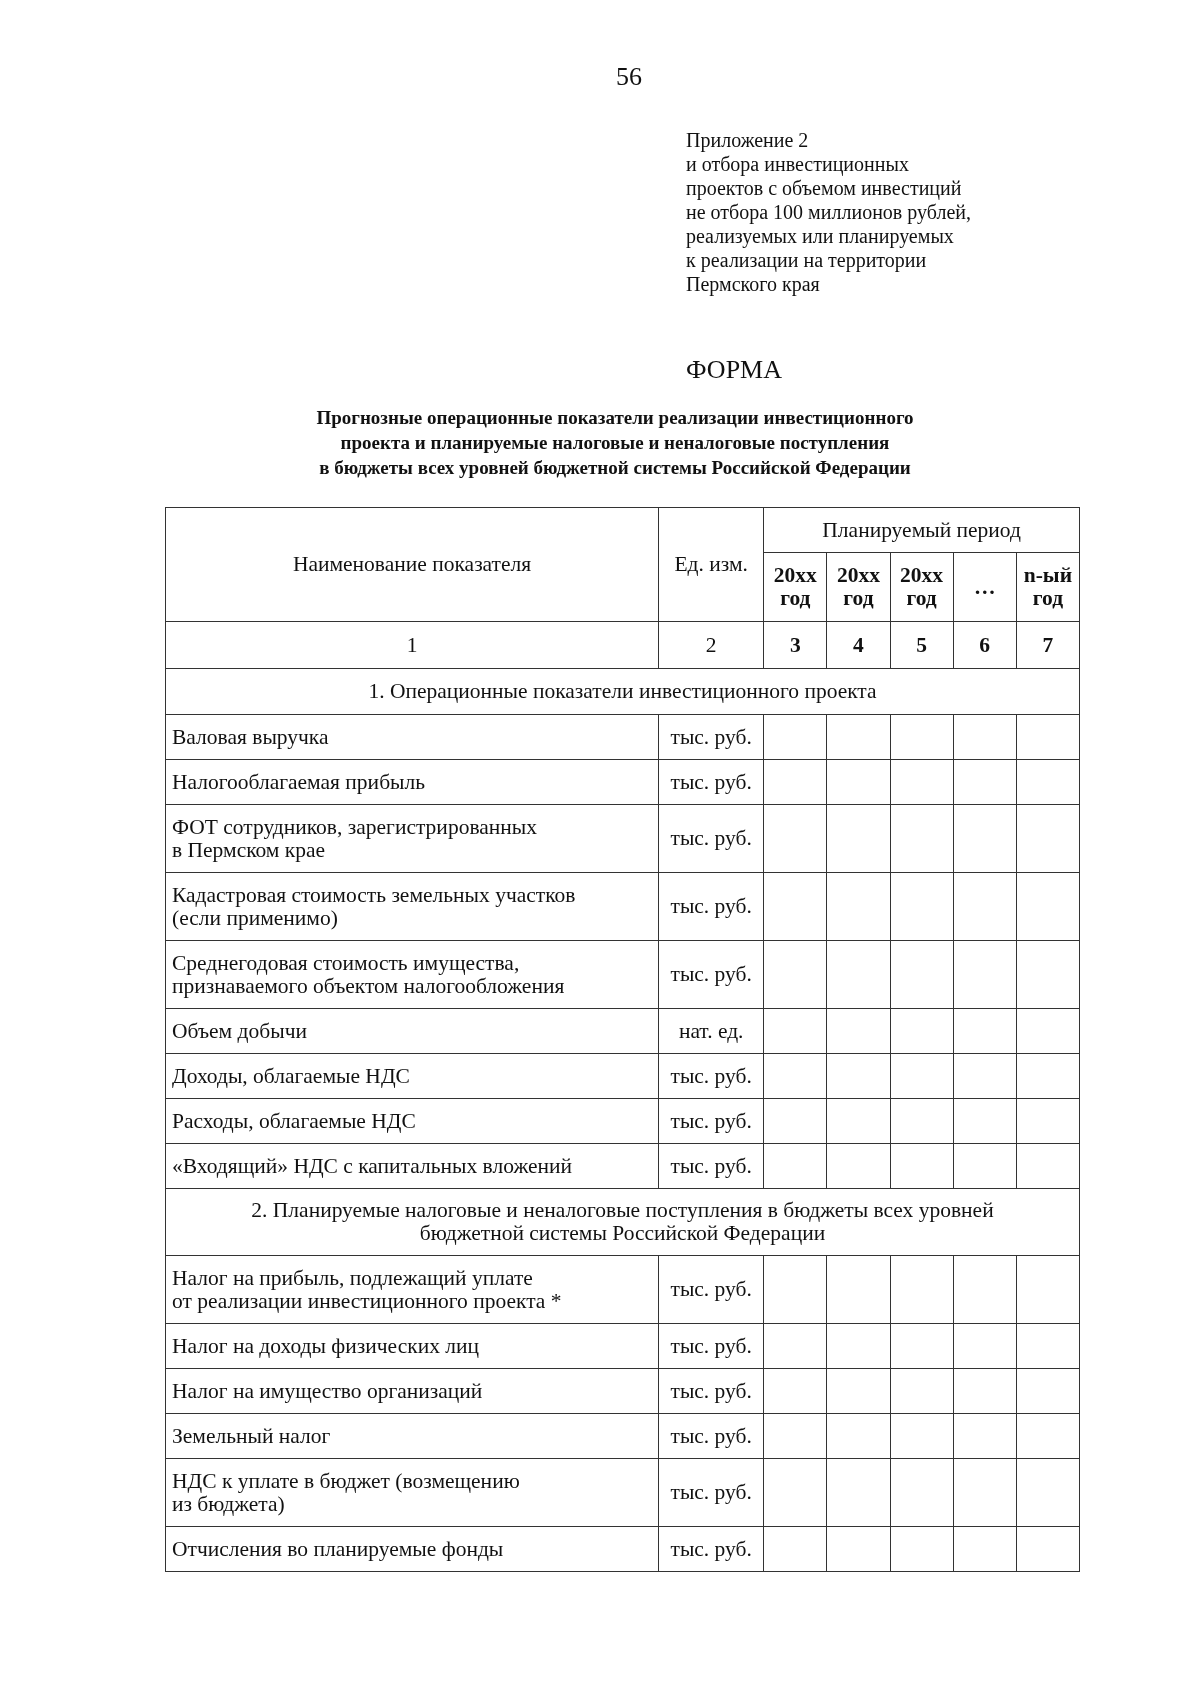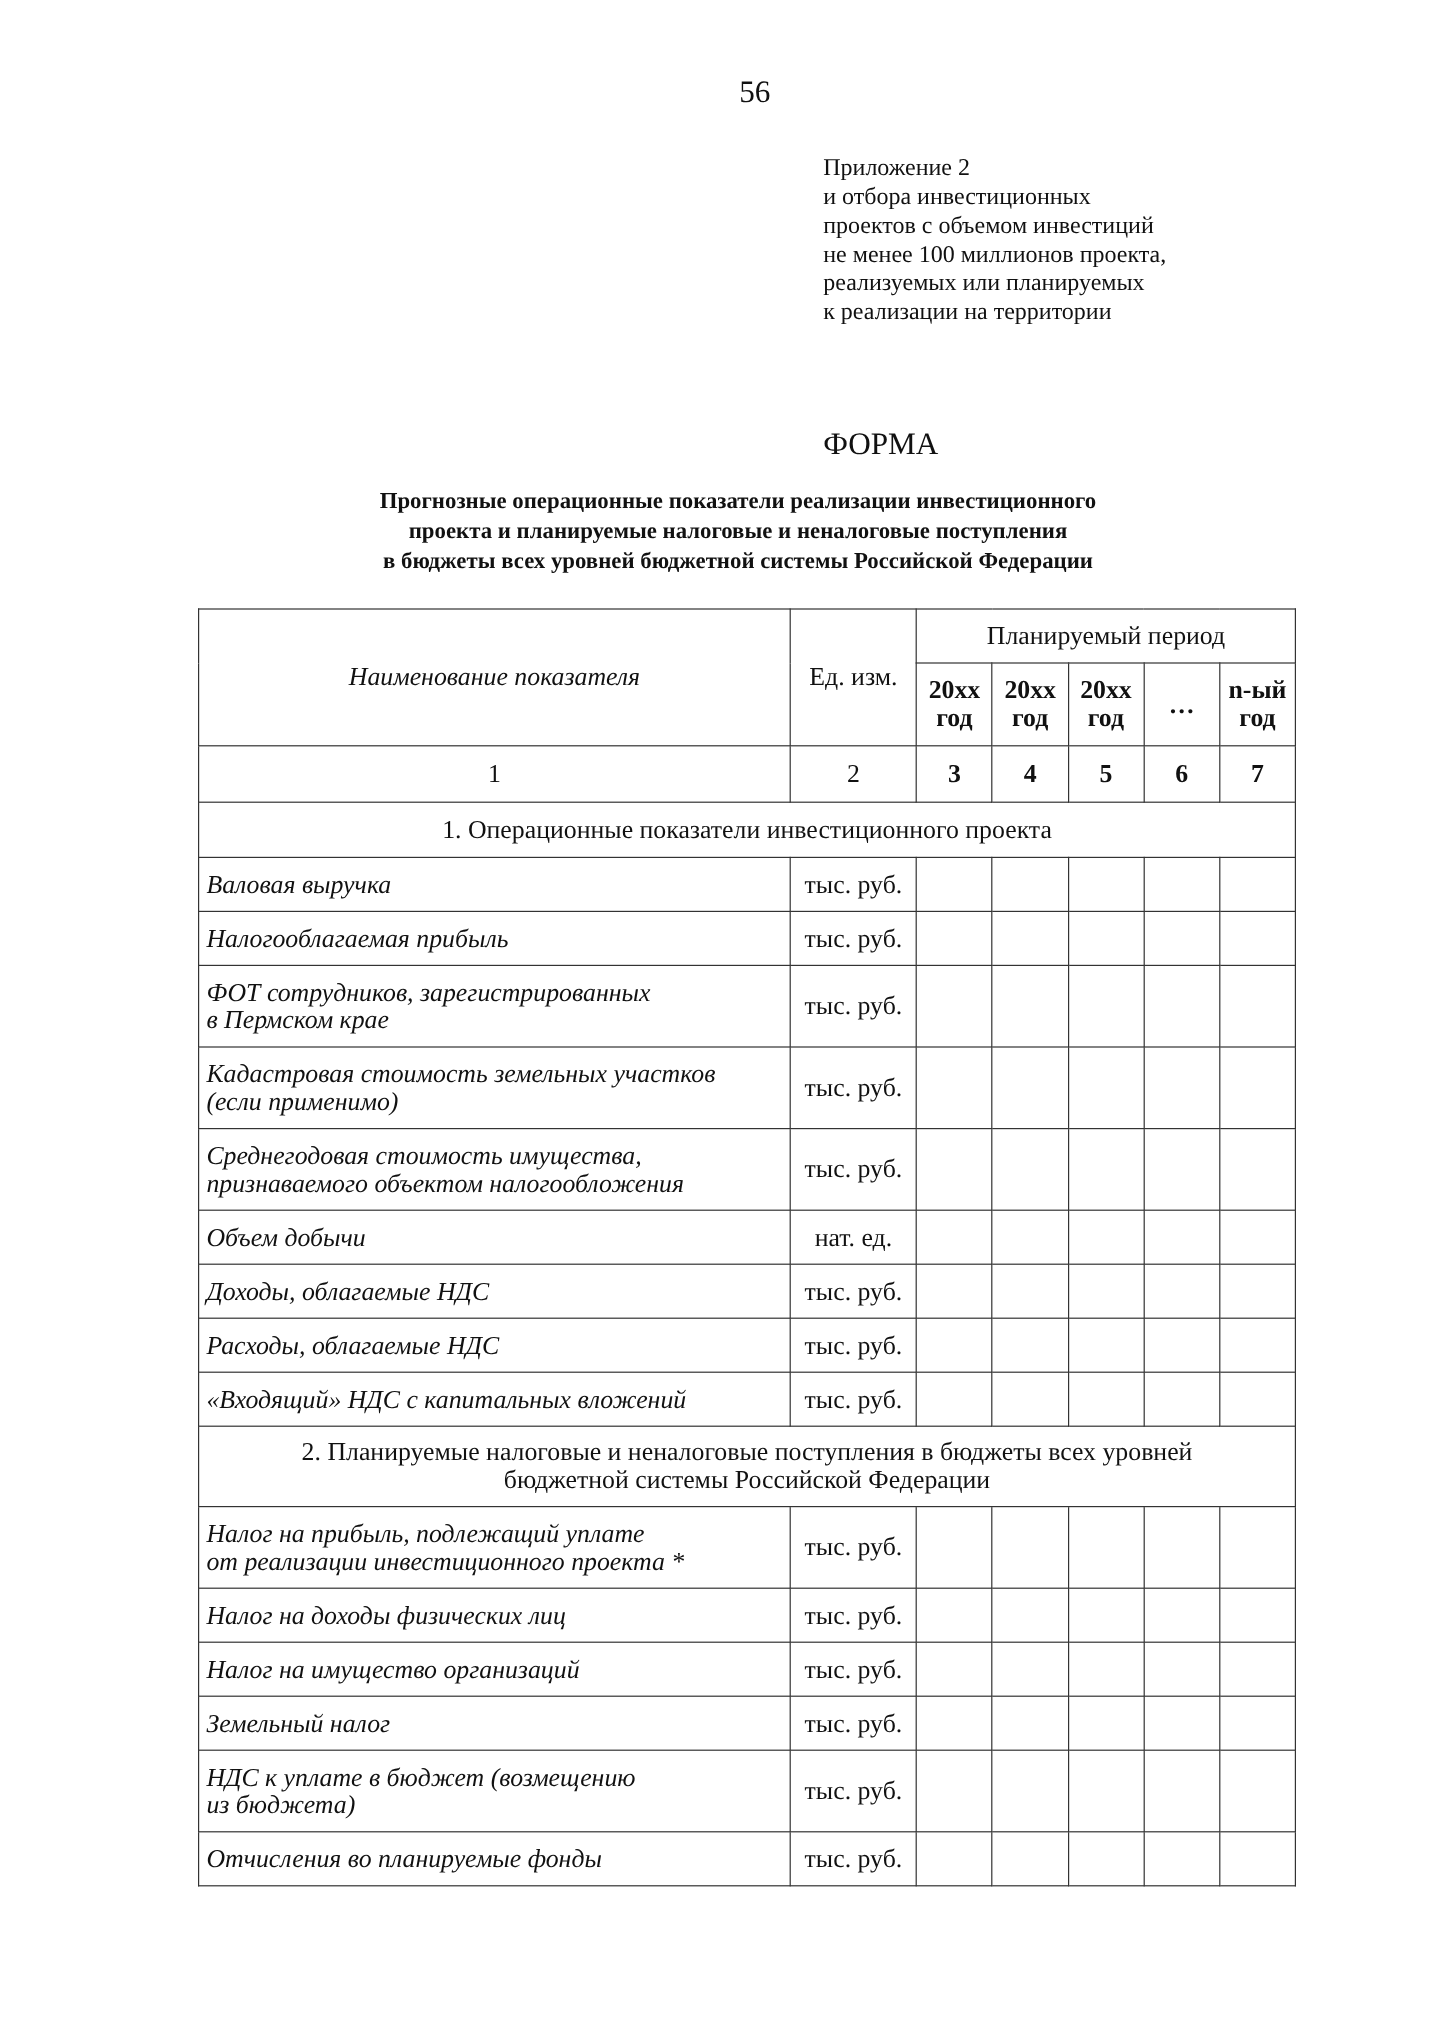--- a/index.html
+++ b/index.html
@@ -7,21 +7,21 @@
          font-family: "Liberation Serif", "DejaVu Serif", serif; color: #111; }
   .page-number { position: absolute; top: 62px; left: 0; width: 1258px; text-align: center; font-size: 26px; }
   .appendix { position: absolute; top: 128px; left: 686px; font-size: 20px; line-height: 24px; }
   .appendix div { white-space: nowrap; }
   .form-label { position: absolute; top: 355px; left: 686px; font-size: 26px; }
   .doc-title { position: absolute; top: 405px; left: 150px; width: 930px; text-align: center;
                font-weight: bold; font-size: 19px; line-height: 25px; }
   table.grid { position: absolute; top: 507px; left: 165px; width: 915px; border-collapse: collapse;
                font-size: 21.5px; }
   table.grid td { border: 1.5px solid #333; padding: 0 6px; vertical-align: middle; line-height: 23px; }
-  .c-name { width: 479px; text-align: left; font-style: italic; }
+  .c-name { width: 479px; text-align: left; }
   .c-unit { width: 92px; text-align: center; white-space: nowrap; }
   .c-yr { width: 50px; text-align: center; font-weight: bold; }
   .center { text-align: center !important; }
   .h-top td { height: 44px; }
   .h-sub td { height: 68px; }
   .h-num td { height: 46px; }
   .sec td { height: 45px; text-align: center; }
   .sec2 td { height: 66px; text-align: center; }
   .r1 { height: 45px; }
   .r2 { height: 68px; }
@@ -30,23 +30,24 @@
 </style>
 </head>
 <body>
 
 <div class="page-number">56</div>
 
 <div class="appendix">
   <div>Приложение 2</div>
   <div>и отбора инвестиционных</div>
   <div>проектов с объемом инвестиций</div>
-  <div>не менее 100 миллионов проекта,</div>
+  <div>не отбора 100 миллионов рублей,</div>
   <div>реализуемых или планируемых</div>
   <div>к реализации на территории</div>
+  <div>Пермского края</div>
 </div>
 
 <div class="form-label">ФОРМА</div>
 
 <div class="doc-title">
   <div>Прогнозные операционные показатели реализации инвестиционного</div>
   <div>проекта и планируемые налоговые и неналоговые поступления</div>
   <div>в бюджеты всех уровней бюджетной системы Российской Федерации</div>
 </div>
 

